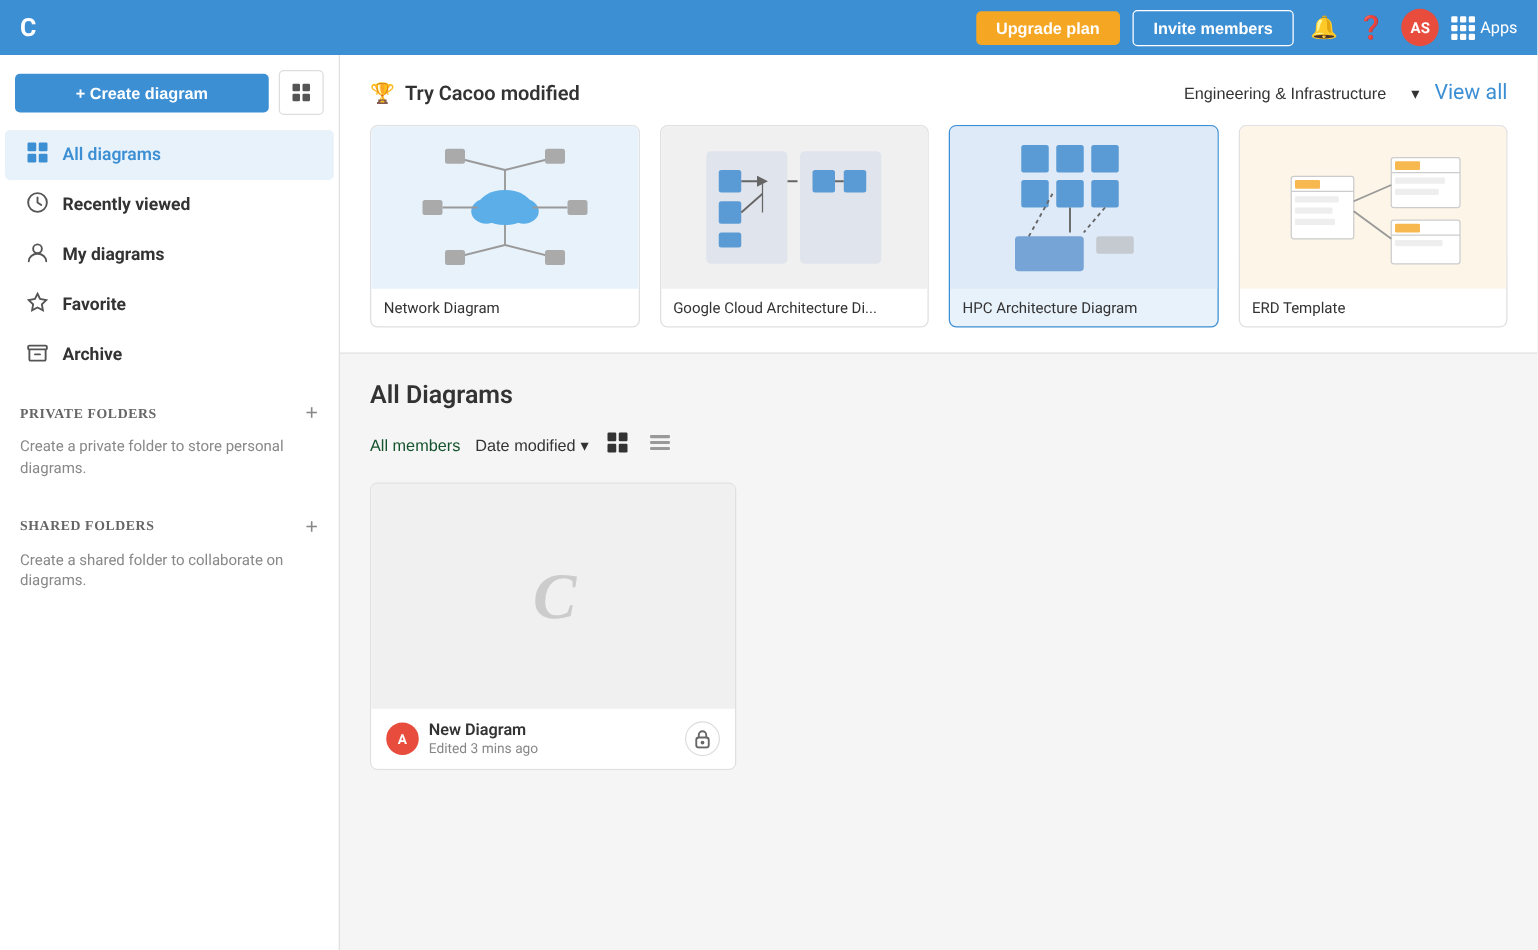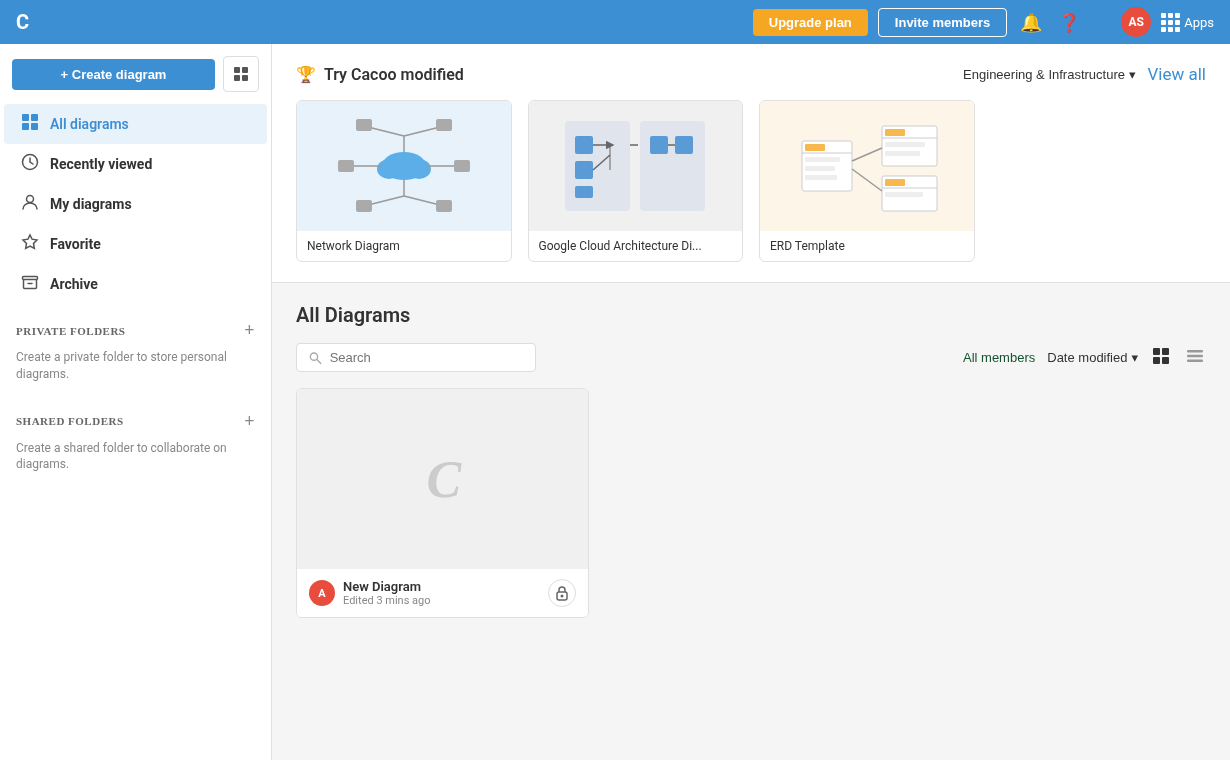--- a/index.html
+++ b/index.html
@@ -62,21 +62,20 @@
       color: white;
       border-radius: 50%;
       width: 30px;
       height: 30px;
       display: flex;
       align-items: center;
       justify-content: center;
       font-size: 12px;
       font-weight: bold;
       cursor: pointer;
-      margin-left: 28px;
     }
     .apps-btn {
       display: flex;
       align-items: center;
       gap: 4px;
       color: white;
       font-size: 13px;
       cursor: pointer;
     }
     .grid-icon {
@@ -214,21 +213,21 @@
       gap: 8px;
     }
     .templates-actions {
       display: flex;
       align-items: center;
       gap: 12px;
     }
     .category-dropdown {
       display: flex;
       align-items: center;
-      gap: 4px;
+      gap: 20px;
       font-size: 13px;
       color: #333;
       cursor: pointer;
       background: none;
       border: none;
     }
     .view-all-link {
       font-size: 17px;
       color: #3d8fd4;
       cursor: pointer;
@@ -570,20 +569,41 @@
                 </marker>
               </defs>
               <line x1="55" y1="34" x2="55" y2="59" stroke="#666" stroke-width="1"></line>
               <polyline points="75,34 83,34 83,34" stroke="#666" stroke-width="1.5" fill="none"></polyline>
               <polyline points="113,34 120,34" stroke="#666" stroke-width="1.5" fill="none"></polyline>
             </svg>
           </div>
           <div class="template-label">Google Cloud Architecture Di...</div>
         </div>
 
+        <div class="template-card" style="border-color:#3d8fd4;background:#e8f2fb;">
+          <div class="template-thumb light-blue-bg">
+            <svg width="160" height="110" viewBox="0 0 160 110">
+
+              <rect x="30" y="5" width="22" height="22" rx="2" fill="#5b9bd5"></rect>
+              <rect x="58" y="5" width="22" height="22" rx="2" fill="#5b9bd5"></rect>
+              <rect x="30" y="33" width="22" height="22" rx="2" fill="#5b9bd5"></rect>
+              <rect x="58" y="33" width="22" height="22" rx="2" fill="#5b9bd5"></rect>
+              <rect x="86" y="5" width="22" height="22" rx="2" fill="#5b9bd5"></rect>
+              <rect x="86" y="33" width="22" height="22" rx="2" fill="#5b9bd5"></rect>
+
+              <line x1="55" y1="44" x2="35" y2="80" stroke="#666" stroke-width="1.5" stroke-dasharray="3"></line>
+              <line x1="69" y1="55" x2="69" y2="75" stroke="#666" stroke-width="1.5"></line>
+              <line x1="97" y1="55" x2="80" y2="75" stroke="#666" stroke-width="1.5" stroke-dasharray="3"></line>
+
+              <rect x="25" y="78" width="55" height="28" rx="3" fill="#4a86c8" opacity="0.7"></rect>
+              <rect x="90" y="78" width="30" height="14" rx="2" fill="#aaa" opacity="0.5"></rect>
+            </svg>
+          </div>
+          <div class="template-label">HPC Architecture Diagram</div>
+        </div>
 
         <div class="template-card">
           <div class="template-thumb cream-bg">
             <svg width="160" height="110" viewBox="0 0 160 110">
 
               <rect x="15" y="30" width="50" height="50" rx="2" fill="white" stroke="#ccc" stroke-width="1"></rect>
               <line x1="15" y1="42" x2="65" y2="42" stroke="#ccc" stroke-width="1"></line>
               <rect x="18" y="33" width="20" height="7" rx="1" fill="#f5a623" opacity="0.8"></rect>
               <rect x="18" y="46" width="35" height="5" rx="1" fill="#eee"></rect>
               <rect x="18" y="55" width="30" height="5" rx="1" fill="#eee"></rect>
@@ -606,27 +626,20 @@
           </div>
           <div class="template-label">ERD Template</div>
         </div>
 
       </div>
     </section>
 
     <section class="diagrams-section">
       <h2 class="diagrams-header">All Diagrams</h2>
       <div class="diagrams-toolbar">
-        <div class="search-box">
-          <svg width="14" height="14" viewBox="0 0 14 14" fill="none">
-            <circle cx="5.5" cy="5.5" r="4" stroke="#aaa" stroke-width="1.5"></circle>
-            <line x1="9" y1="9" x2="13" y2="13" stroke="#aaa" stroke-width="1.5" stroke-linecap="round"></line>
-          </svg>
-          <input type="text" placeholder="Search" style="">
-        </div>
         <div class="toolbar-right">
           <button class="filter-btn">All members</button>
           <button class="sort-btn">
             <span>Date modified</span>
             <span>▾</span>
           </button>
           <button class="view-grid-btn">
             <svg width="18" height="18" viewBox="0 0 18 18" fill="none">
               <rect x="1" y="1" width="7" height="7" rx="1" fill="#333"></rect>
               <rect x="10" y="1" width="7" height="7" rx="1" fill="#333"></rect>

